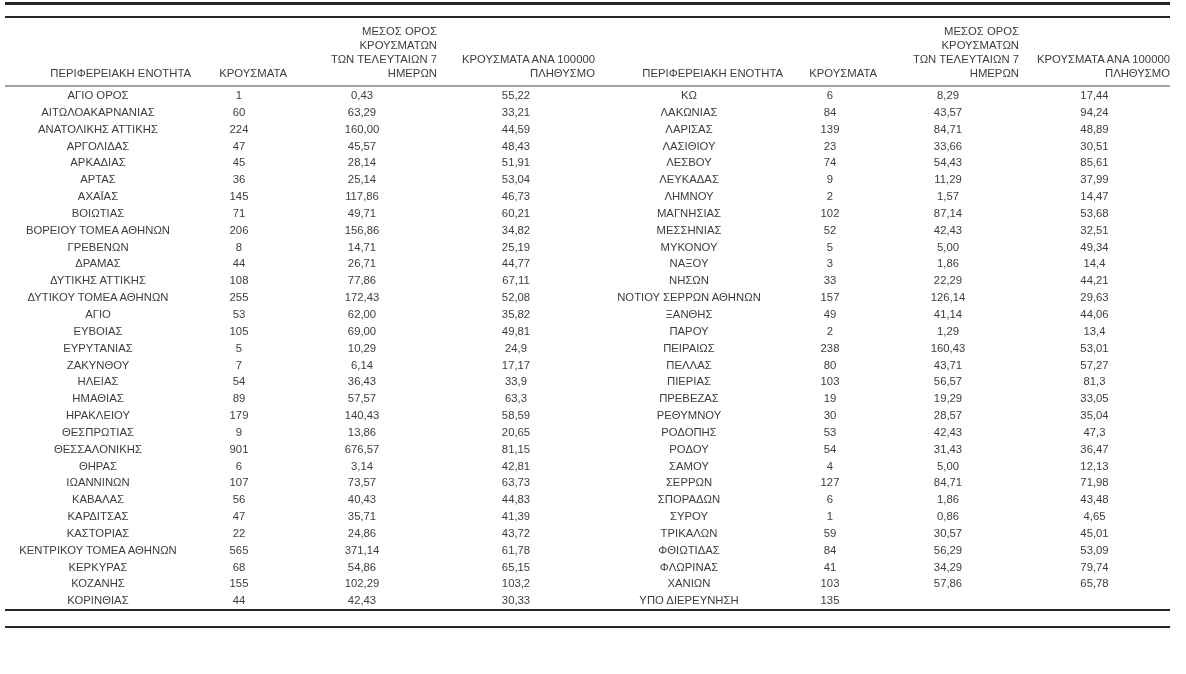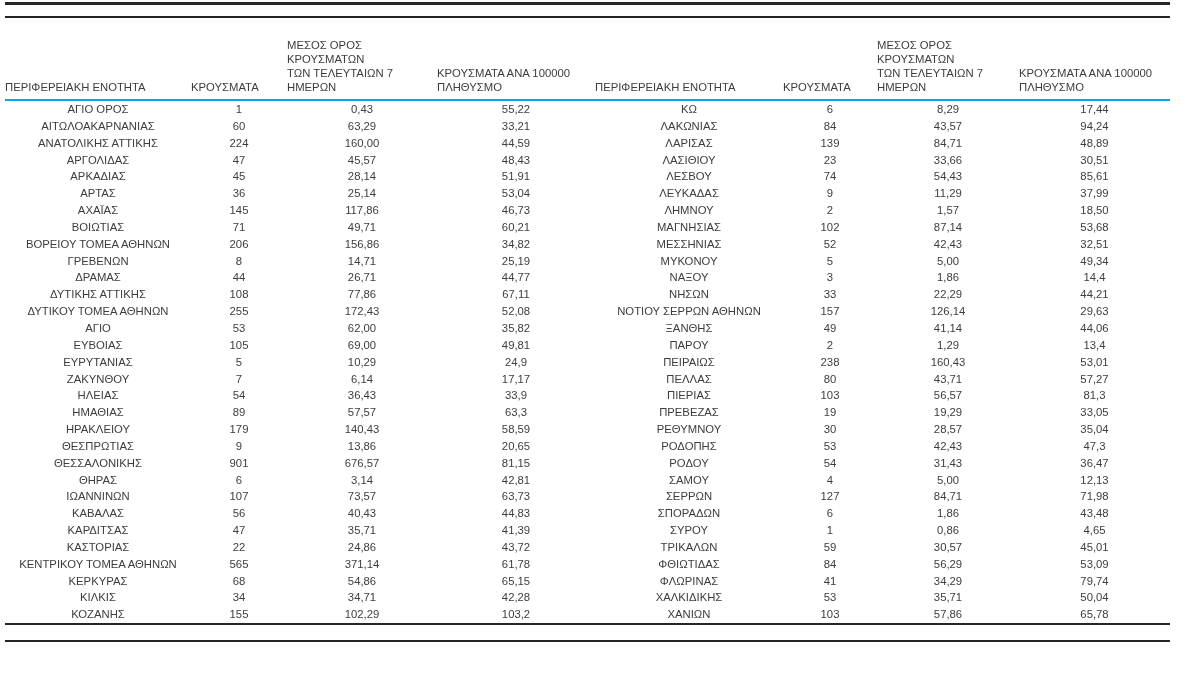--- a/index.html
+++ b/index.html
@@ -31,25 +31,25 @@
 
   table.cases-table {
     table-layout: fixed;
     width: 100%;
     border-collapse: collapse;
     font-size: 11.3px;
     color: #3d3d3d;
   }
   table.cases-table thead th {
     font-weight: 400;
-    text-align: left;
+    text-align: right;
     vertical-align: bottom;
-    padding: 20px 0 5px 0;
+    padding: 6px 0 5px 0;
     line-height: 14px;
-    border-bottom: 2px solid #0ea5e9;
+    border-bottom: 2px solid #a3a3a3;
     height: 55px;
     box-sizing: border-box;
   }
   table.cases-table thead th .hline { display: block; }
   table.cases-table tbody td {
     text-align: center;
     vertical-align: middle;
     height: 16.85px;
     line-height: 16.85px;
     padding: 0;
@@ -164,21 +164,21 @@
           <td>37,99</td>
         </tr>
         <tr>
           <td>ΑΧΑΪΑΣ</td>
           <td>145</td>
           <td>117,86</td>
           <td>46,73</td>
           <td>ΛΗΜΝΟΥ</td>
           <td>2</td>
           <td>1,57</td>
-          <td>18,50</td>
+          <td>14,47</td>
         </tr>
         <tr>
           <td>ΒΟΙΩΤΙΑΣ</td>
           <td>71</td>
           <td>49,71</td>
           <td>60,21</td>
           <td>ΜΑΓΝΗΣΙΑΣ</td>
           <td>102</td>
           <td>87,14</td>
           <td>53,68</td>
@@ -387,38 +387,38 @@
           <td>ΚΕΡΚΥΡΑΣ</td>
           <td>68</td>
           <td>54,86</td>
           <td>65,15</td>
           <td>ΦΛΩΡΙΝΑΣ</td>
           <td>41</td>
           <td>34,29</td>
           <td>79,74</td>
         </tr>
         <tr>
-          <td>ΚΙΛΚΙΣ</td>
-          <td>34</td>
-          <td>34,71</td>
-          <td>42,28</td>
-          <td>ΧΑΛΚΙΔΙΚΗΣ</td>
-          <td>53</td>
-          <td>35,71</td>
-          <td>50,04</td>
-        </tr>
-        <tr>
           <td>ΚΟΖΑΝΗΣ</td>
           <td>155</td>
           <td>102,29</td>
           <td>103,2</td>
           <td>ΧΑΝΙΩΝ</td>
           <td>103</td>
           <td>57,86</td>
           <td>65,78</td>
         </tr>
+        <tr>
+          <td>ΚΟΡΙΝΘΙΑΣ</td>
+          <td>44</td>
+          <td>42,43</td>
+          <td>30,33</td>
+          <td>ΥΠΟ ΔΙΕΡΕΥΝΗΣΗ</td>
+          <td>135</td>
+          <td></td>
+          <td></td>
+        </tr>
       </tbody>
   </table>
 
   <div class="rule rule-bottom"></div>
   <div class="rule rule-last"></div>
 
 </div>
 
 </body></html>

